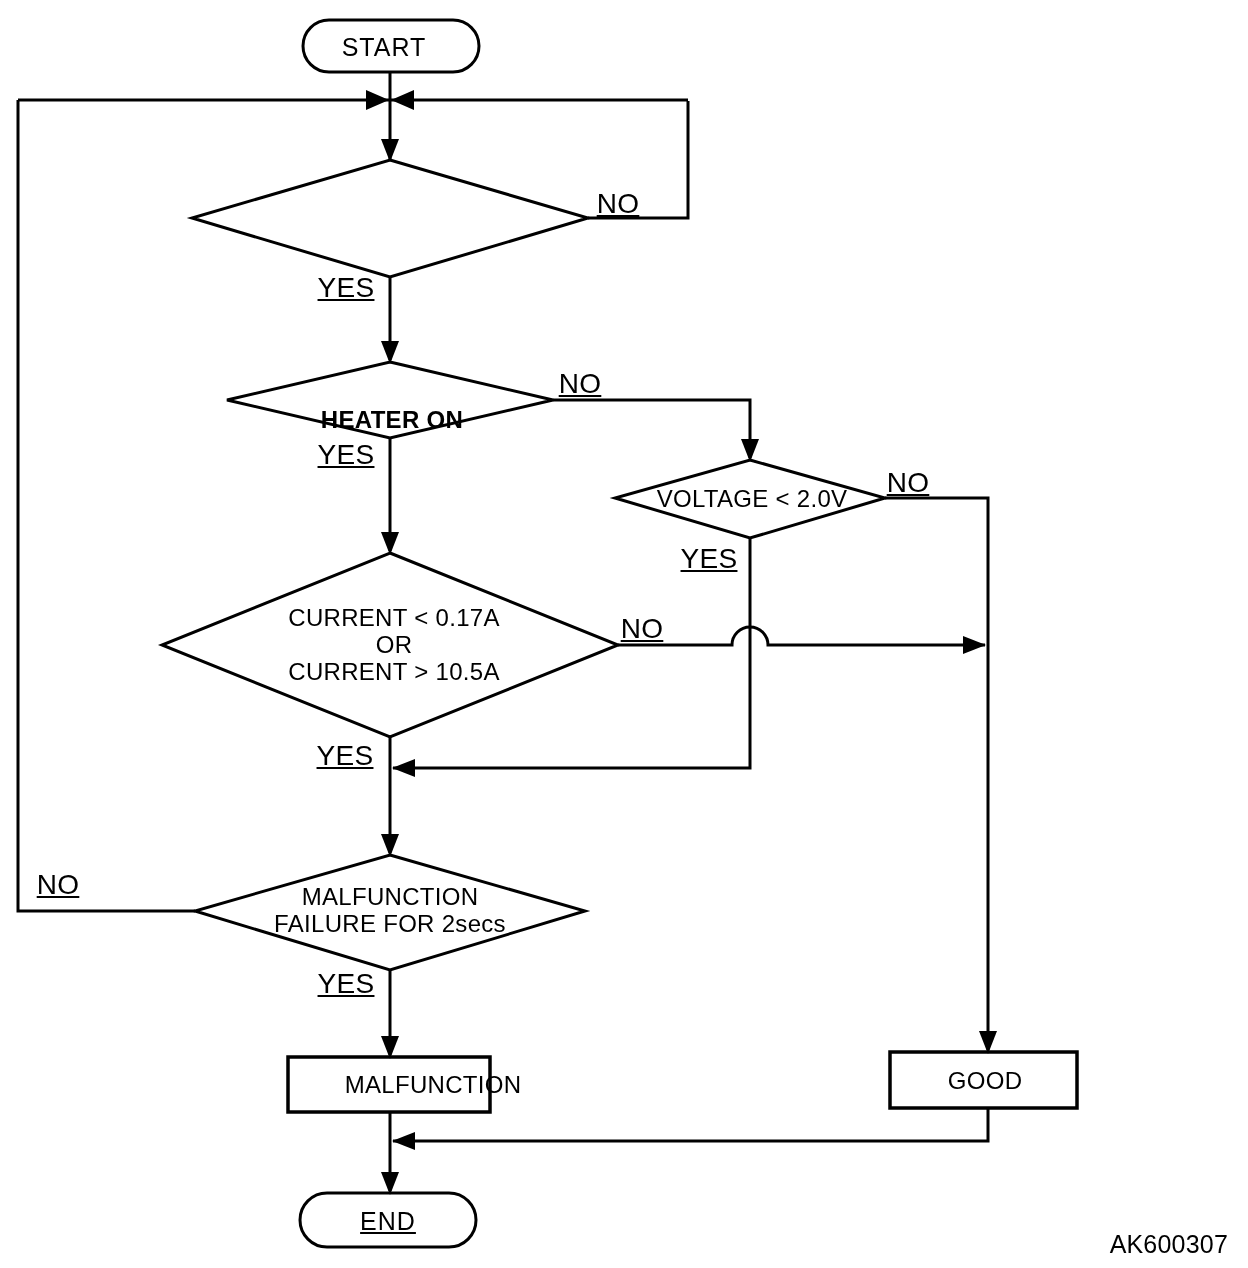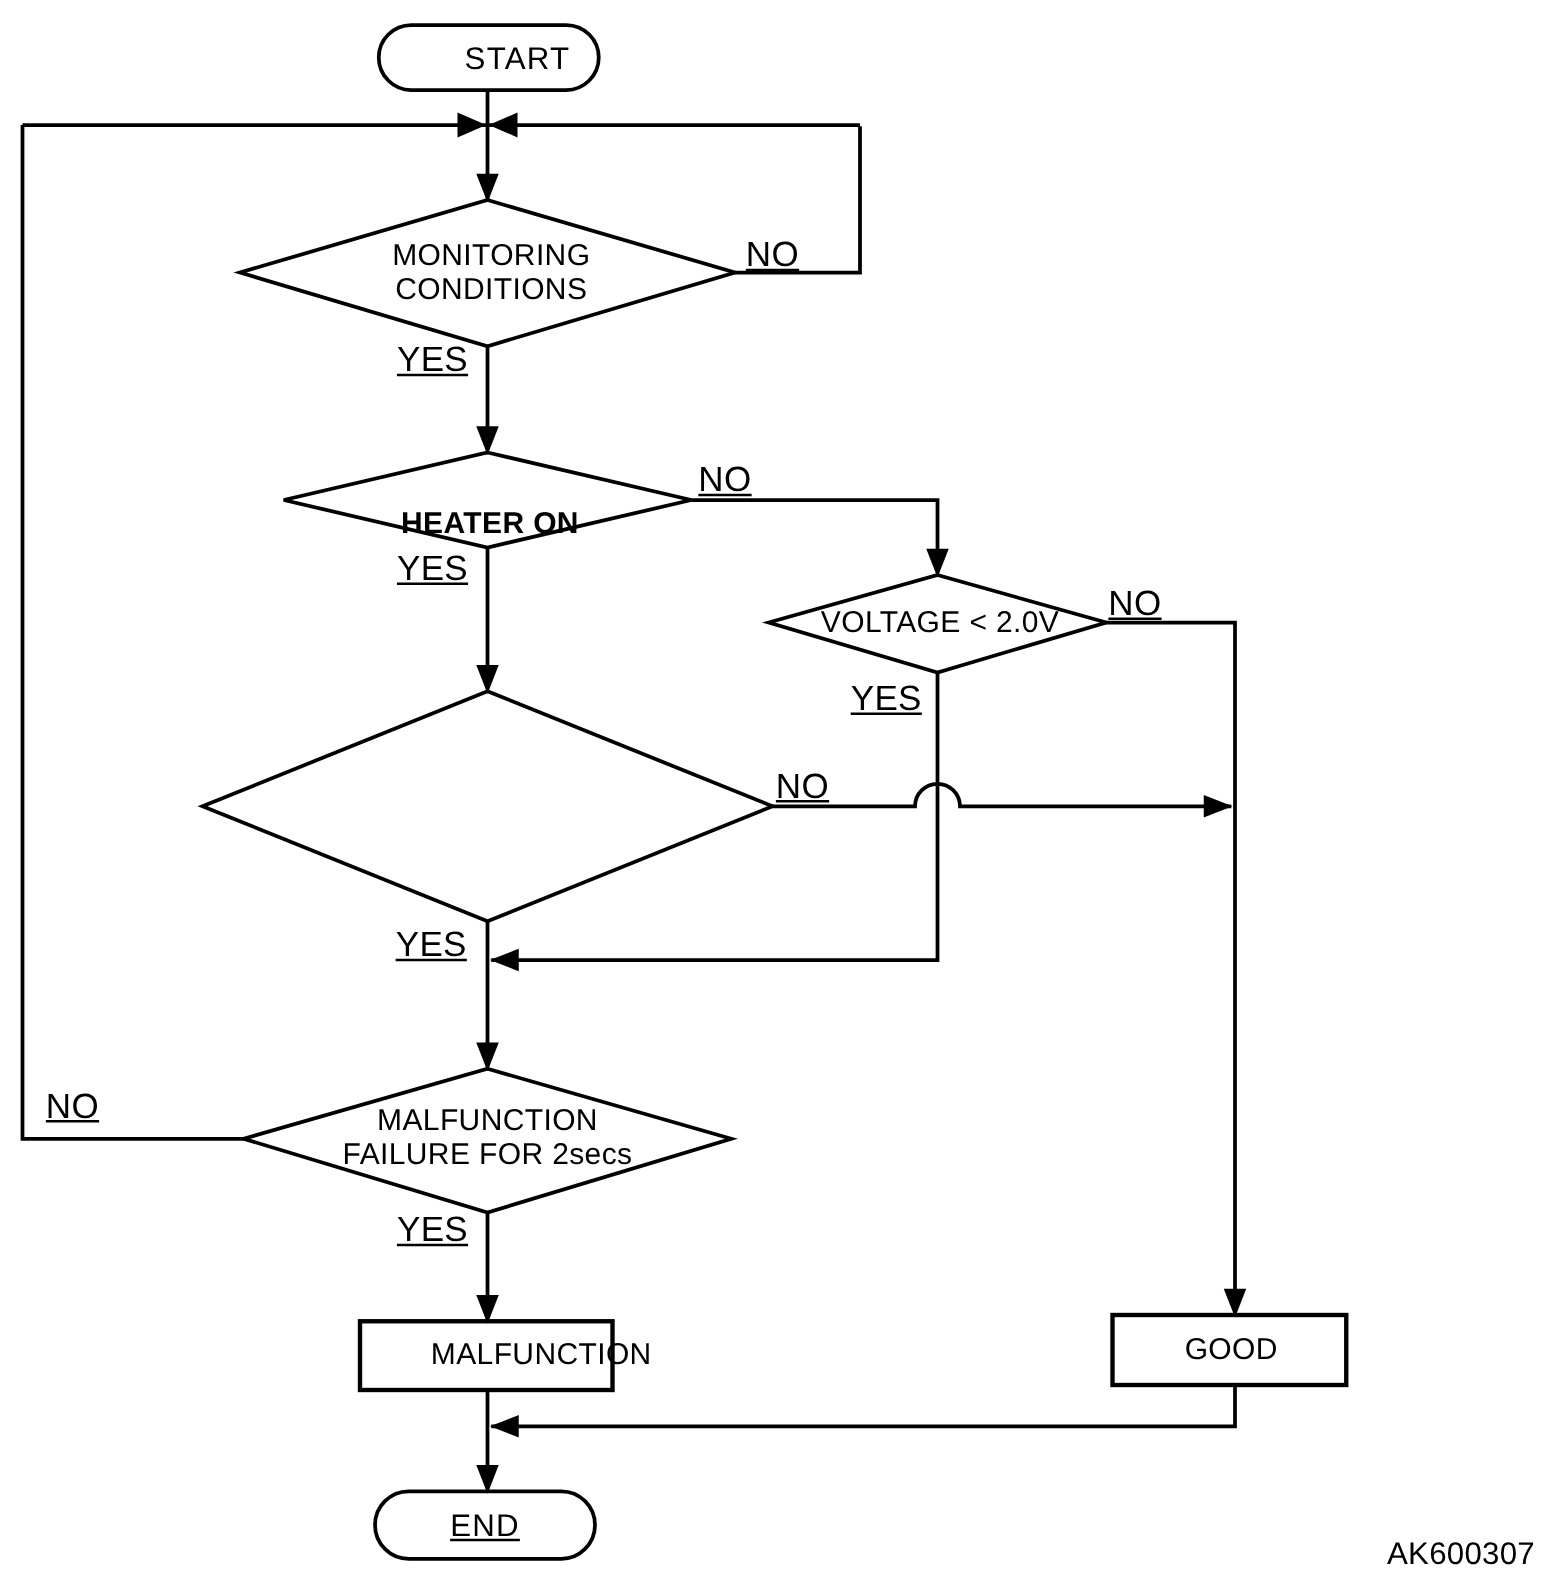--- a/index.html
+++ b/index.html
@@ -83,25 +83,26 @@
     <polygon class="arrowhead" points="390,555 381,532 399,532"></polygon>
     <polygon class="arrowhead" points="986,645 963,636 963,654"></polygon>
     <polygon class="arrowhead" points="392,768 415,759 415,777"></polygon>
     <polygon class="arrowhead" points="390,857 381,834 399,834"></polygon>
     <polygon class="arrowhead" points="390,1059 381,1036 399,1036"></polygon>
     <polygon class="arrowhead" points="988,1054 979,1031 997,1031"></polygon>
     <polygon class="arrowhead" points="392,1141 415,1132 415,1150"></polygon>
     <polygon class="arrowhead" points="390,1195 381,1172 399,1172"></polygon>
   </svg>
 
-  <div class="node-label terminator-label" style="left:414px; top:47px;">START</div>
-  <div class="node-label" style="left:393px; top:219px;">MONITORING
-CONDITIONS</div>
+  <div class="node-label terminator-label" style="left:384px; top:47px;">START</div>
   <div class="node-label" style="left:392px; top:420px;font-weight:bold;">HEATER ON</div>
   <div class="node-label" style="left:752px; top:499px;">VOLTAGE &lt; 2.0V</div>
+  <div class="node-label" style="left:394px; top:645px;">CURRENT &lt; 0.17A
+OR
+CURRENT &gt; 10.5A</div>
   <div class="node-label" style="left:390px; top:911px;">MALFUNCTION
 FAILURE FOR 2secs</div>
   <div class="node-label" style="left:389px; top:1085px;margin-left:44px;">MALFUNCTION</div>
   <div class="node-label" style="left:985px; top:1081px;">GOOD</div>
   <div class="node-label terminator-label" style="left:388px; top:1221px;text-decoration:underline;">END</div>
 
   <div class="edge-label" style="left:618px; top:204px;">NO</div>
   <div class="edge-label" style="left:346px; top:288px;">YES</div>
   <div class="edge-label" style="left:580px; top:384px;">NO</div>
   <div class="edge-label" style="left:346px; top:455px;">YES</div>

